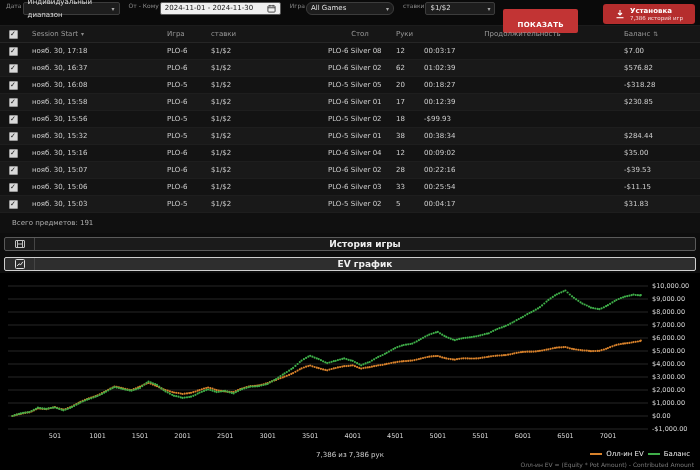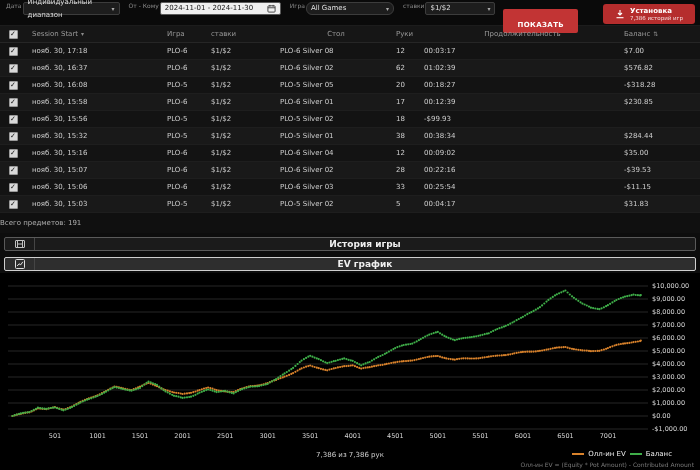--- a/index.html
+++ b/index.html
@@ -22,41 +22,41 @@
   .install-title { font-size:7px; font-weight:bold; line-height:8px; }
   .install-sub { font-size:5.5px; line-height:7px; color:#f3dada; }
 
   
   .cols { display:grid; grid-template-columns:26px 132px 48px 70px 120px 28px 200px 1fr; align-items:center; }
   .thead { height:17px; background:#161616; border-bottom:1px solid #262626; color:#9a9a9a; font-size:7px; }
   .trow { height:17px; background:#131313; border-bottom:1px solid #1e1e1e; font-size:7px; color:#cfcfcf; }
   .trow.alt { background:#191919; }
   .c { overflow:hidden; white-space:nowrap; }
   .c1 { display:flex; justify-content:center; }
-  .c2 { padding-left:6px; } .c3 { padding-left:9px; } .c4 { padding-left:5px; } .c5 { padding-left:4px; }
+  .c2 { padding-left:6px; } .c3 { padding-left:9px; } .c4 { padding-left:5px; } .c5 { padding-left:4px;margin-left:48px; }
   .right { }
   .c7.hdrcenter { text-align:center; }
   .c8 { padding-right:10px; }
   .c7 { padding-right:3px; }
   .sort { font-size:6px; color:#8a8a8a; margin-left:3px; }
   .cb { width:9px; height:9px; background:#d9d9d9; border:1px solid #9a9a9a; border-radius:1px; color:#151515; font-size:7px; line-height:7px; text-align:center; display:inline-block; cursor:pointer; }
-  .total-line { height:20px; line-height:20px; font-size:7px; color:#b0b0b0; padding-left:0; background:#101010; }
+  .total-line { height:20px; line-height:20px; font-size:7px; color:#b0b0b0; padding-left:12px; background:#101010; }
 
   
   .tabs { height:40px; padding:4px; display:flex; gap:6px; background:#0d0d0d;flex-direction:column; }
   .tab { flex:1; display:flex; align-items:stretch; background:#1b1b1b; border:1px solid #5a5a5a; border-radius:2px; cursor:pointer; }
   .tab.active { background:#2e2e2e; border-color:#cfcfcf; }
   .tab-icon { width:30px; display:flex; align-items:center; justify-content:center; border-right:1px solid #454545; }
   .tab-label { flex:1; display:flex; align-items:center; justify-content:center; font-size:9px; font-weight:bold; color:#f0f0f0; }
 
   
   .chart-section { height:197px; background:#000; position:relative; }
   .chart-section svg { display:block; }
   .hands-count { text-align:center; font-size:7px; color:#cfcfcf; margin-top:10px; }
-  .legend { position:absolute; right:28px; bottom:12px; display:flex; align-items:center; gap:4px; font-size:7px; color:#eee; }
+  .legend { position:absolute; right:10px; bottom:12px; display:flex; align-items:center; gap:4px; font-size:7px; color:#eee; }
   .lg-swatch { width:12px; height:2px; display:inline-block; }
   .formula { position:absolute; right:6px; bottom:2px; font-size:6px; color:#787878; }
 </style>
 </head>
 <body>
 
 <div class="topbar">
   <div class="fgroup">
     <div class="flabel">Дата</div>
     <div class="control select w-date">

